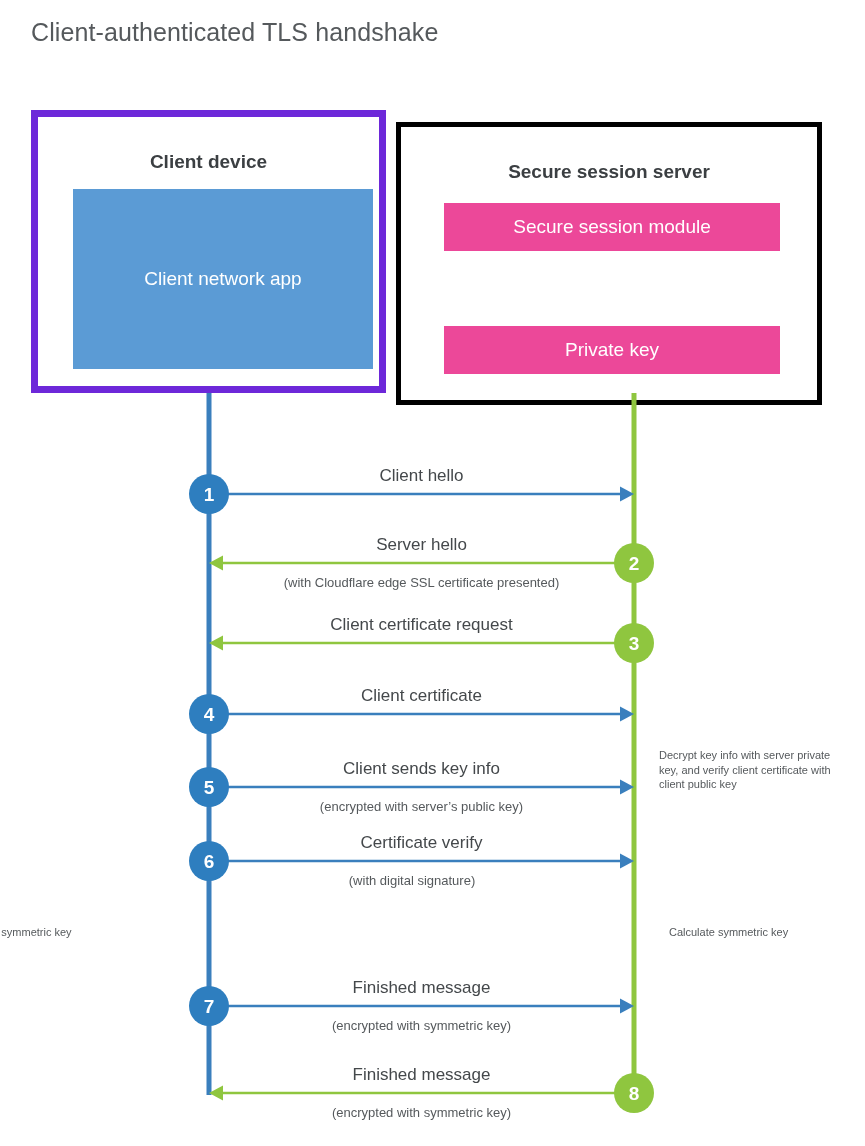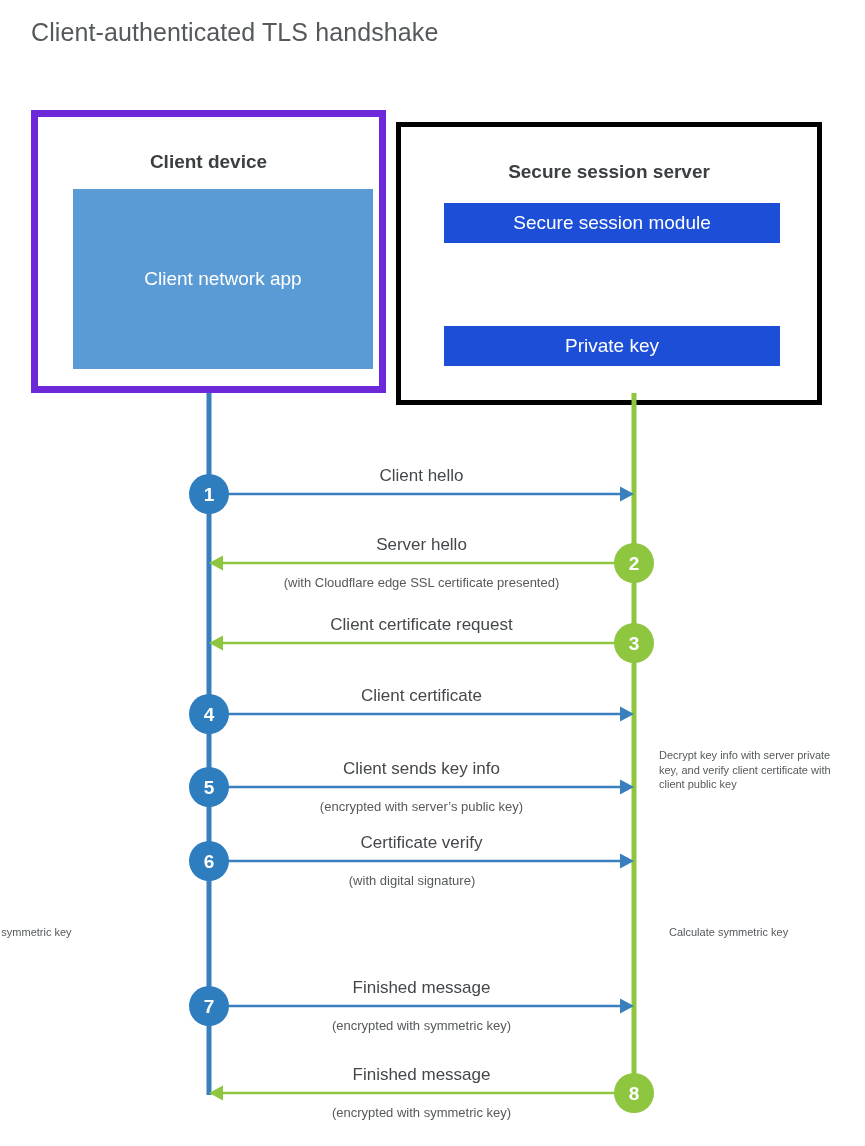--- a/index.html
+++ b/index.html
@@ -76,24 +76,24 @@
     line-height: 1.28;
   }
   #client-app-block {
     left: 35px;
     top: 72px;
     width: 300px;
     height: 180px;
     background: #5b9bd5;
   }
   .server-module {
-    background: #1d4ed8;
+    background: #ec4899;
     left: 43px;
     width: 336px;
-    height: 40px;
+    height: 48px;
   }
   #server-module-0 { top: 76px; }
   #server-module-1 { top: 139px; }
   #server-module-2 { top: 199px; }
 
   
   #sequence-svg {
     position: absolute;
     left: 0;
     top: 0;

